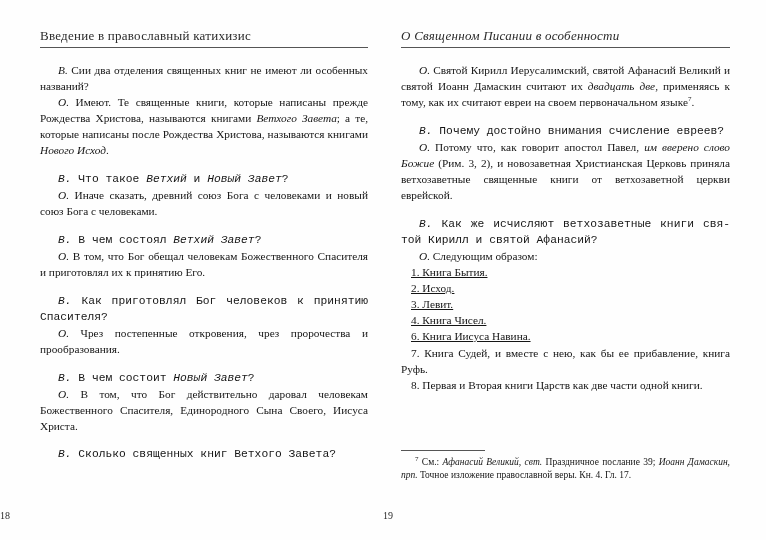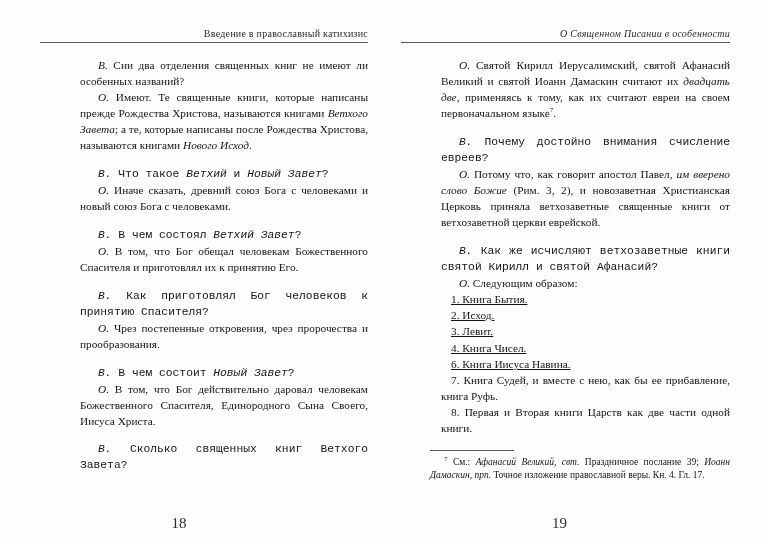--- a/index.html
+++ b/index.html
@@ -25,43 +25,42 @@
     position: relative;
     width: 383px;
     height: 540px;
     box-sizing: border-box;
     background: #fefefe;
   }
   .page-left  { padding: 28px 15px 0 40px; }
   .page-right { padding: 28px 36px 0 18px; }
 
   .running-head {
-    font-size: 10px;
-    text-align: right;
+    font-size: 13px;
+    text-align: left;
     letter-spacing: 0.25px;
     color: #2b2b2b;
     padding-bottom: 3px;
     white-space: nowrap;
   }
   .running-head.italic { font-style: italic; }
   .head-rule {
     border: none;
     border-top: 1px solid #555;
     margin: 0 0 14px 0;
     height: 0;
   }
 
   .body-text {
     font-size: 11.3px;
     line-height: 16.1px;
     text-align: justify;
     text-justify: inter-word;
     hyphens: manual;
     color: #151515;
-    margin-left: 40px;
   }
   .body-text p {
     margin: 0;
     text-indent: 18px;
   }
   .body-text p.q { margin-top: 0; }
   .body-text p.gap { margin-top: 12.5px; font-family: Liberation Mono, monospace; }
   .body-text p.listitem {
     text-indent: 10px;
     text-align: left;
@@ -70,44 +69,42 @@
   .body-text p.listitem-wrap {
     text-indent: 10px;
   }
   i, .it { font-style: italic; }
 
   .fn-wrap {
     position: absolute;
     left: 18px;
     right: 36px;
     bottom: 58px;
-    margin-left: 29px;
   }
   .fn-rule {
     border: none;
     border-top: 1px solid #555;
     width: 84px;
     margin: 0 0 5px 0;
   }
   .footnote {
     font-size: 9.5px;
     line-height: 13.2px;
     text-align: justify;
     color: #151515;
   }
   .footnote p { margin: 0; text-indent: 14px; }
   sup { font-size: 7px; vertical-align: super; line-height: 0; }
 
   .folio {
     position: absolute;
-    bottom: 8px;
+    bottom: 19px;
     left: 0;
     right: 0;
-    text-align: center;
-    font-size: 15px;
+    font-size: 10px;
     color: #2a2a2a;
   }
   .page-left .folio  { padding-right: 25px; }
   .page-right .folio { padding-right: 30px; }
 </style>
 </head>
 <body>
 
 <div class="spread">
 

